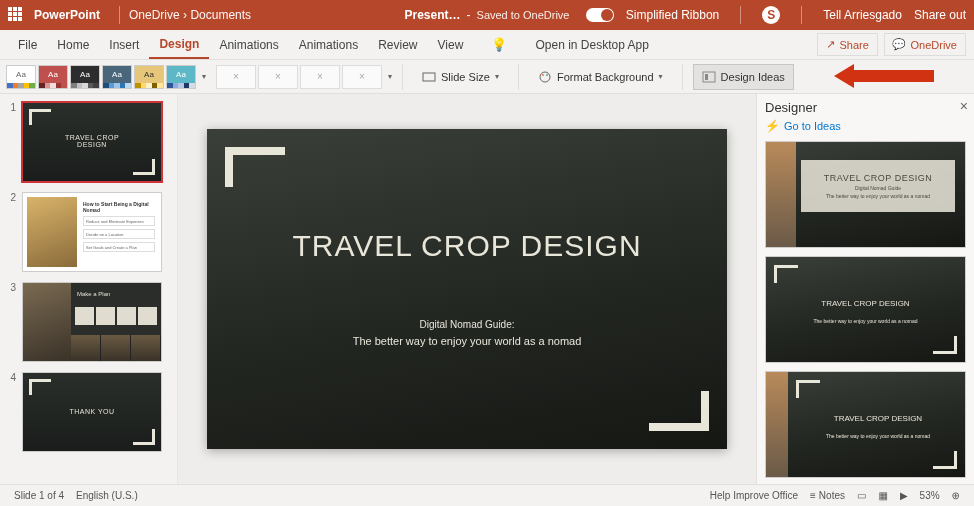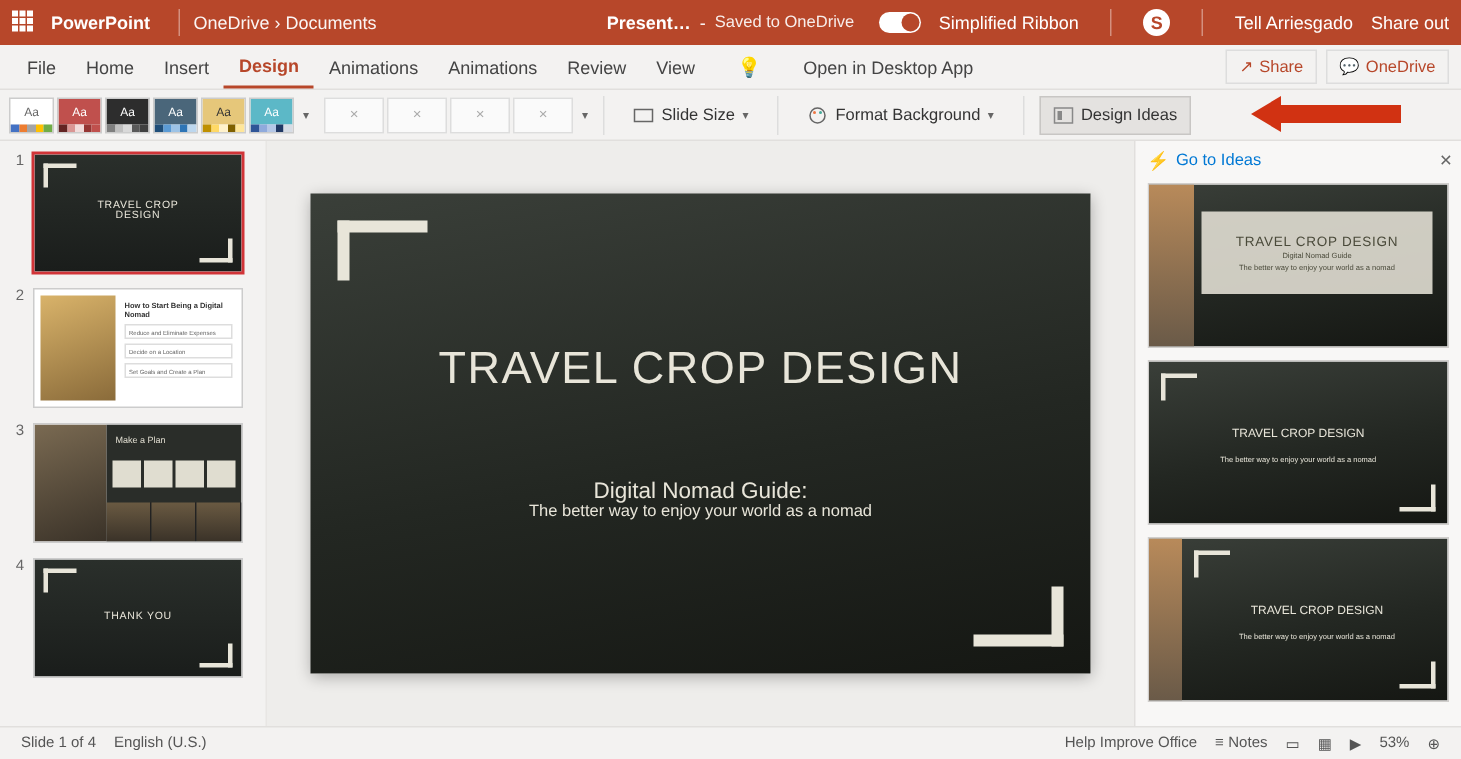--- a/index.html
+++ b/index.html
@@ -58,21 +58,21 @@
 .slide-dark { position: absolute; inset: 0; background: linear-gradient(180deg, #2a2f2b 0%, #1a1d1b 100%); }
 .brk-tl { position: absolute; top: 6px; left: 6px; width: 22px; height: 16px; border-top: 3px solid #e8e5d9; border-left: 3px solid #e8e5d9; }
 .brk-br { position: absolute; bottom: 6px; right: 6px; width: 22px; height: 16px; border-bottom: 3px solid #e8e5d9; border-right: 3px solid #e8e5d9; }
 .slide-title-sm { position: absolute; top: 50%; left: 50%; transform: translate(-50%,-60%); color: #e8e5d9; font-size: 7px; text-align: center; letter-spacing: .5px; }
 
 .canvas { flex: 1; background: #eeedeb; display: flex; align-items: center; justify-content: center; position: relative; }
 .slide-main { width: 520px; height: 320px; background: linear-gradient(170deg, #3a3f39 0%, #232722 55%, #151713 100%); position: relative; box-shadow: 0 2px 10px rgba(0,0,0,.3); }
 .slide-main .brk-tl { top: 18px; left: 18px; width: 60px; height: 40px; border-width: 8px; }
 .slide-main .brk-br { bottom: 18px; right: 18px; width: 60px; height: 40px; border-width: 8px; }
 .slide-main .title { position: absolute; top: 100px; left: 0; right: 0; text-align: center; color: #e8e5d9; font-size: 30px; letter-spacing: 1px; font-weight: 400; }
-.slide-main .sub1 { position: absolute; top: 190px; left: 0; right: 0; text-align: center; color: #e8e5d9; font-size: 15px; }
+.slide-main .sub1 { position: absolute; top: 190px; left: 0; right: 0; text-align: center; color: #e8e5d9; font-size: 10px; }
 .slide-main .sub2 { position: absolute; top: 206px; left: 0; right: 0; text-align: center; color: #e8e5d9; font-size: 11px; }
 
 .designer { width: 218px; background: #f8f7f6; border-left: 1px solid #e1dfdd; display: flex; flex-direction: column; padding: 6px 8px; position: relative; }
 .designer .close { position: absolute; top: 4px; right: 6px; font-size: 14px; color: #666; cursor: pointer; }
 .designer h3 { font-size: 13px; font-weight: 400; color: #333; margin-bottom: 4px; }
 .goto { font-size: 11px; color: #0078d4; display: flex; align-items: center; gap: 4px; cursor: pointer; margin-bottom: 8px; }
 .bolt { color: #f2a100; font-size: 12px; }
 .design-list { overflow-y: auto; display: flex; flex-direction: column; gap: 8px; }
 .design-item { width: 100%; height: 110px; border: 1px solid #d0cecc; background: #fff; position: relative; cursor: pointer; overflow: hidden; }
 .di-bg { position: absolute; inset: 0; background: linear-gradient(170deg, #3a3f39 0%, #232722 55%, #151713 100%); }
@@ -326,20 +326,21 @@
       <div class="brk-tl"></div>
       <div class="brk-br"></div>
       <div class="title">TRAVEL CROP DESIGN</div>
       <div class="sub1">Digital Nomad Guide:</div>
       <div class="sub2">The better way to enjoy your world as a nomad</div>
     </div>
   </div>
 
   <div class="designer">
     <div class="close">×</div>
+    <h3>Designer</h3>
     <div class="goto">
       <span class="bolt">⚡</span>
       <span>Go to Ideas</span>
     </div>
     <div class="design-list">
       <div class="design-item">
         <div class="di-bg"></div>
           <div class="di-side"></div>
         <div class="di-overlay">
           <div class="di-title">TRAVEL CROP DESIGN</div>

